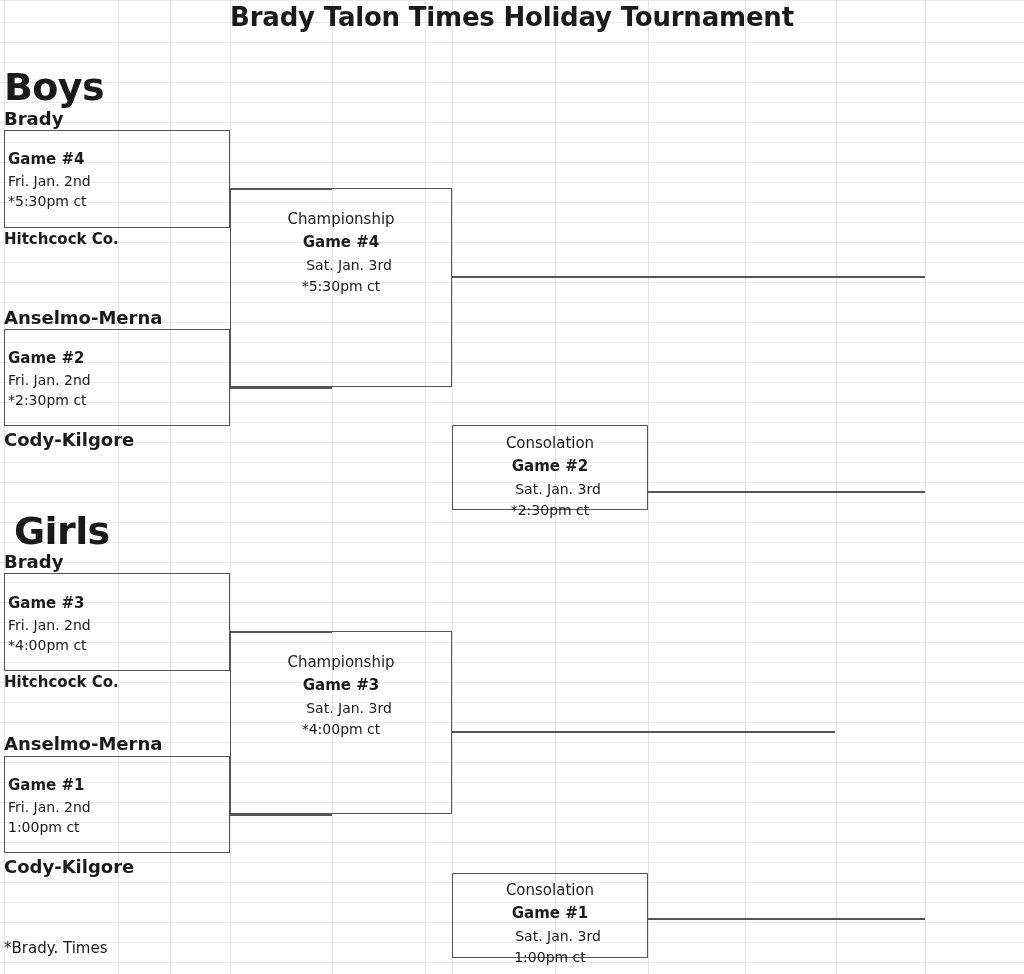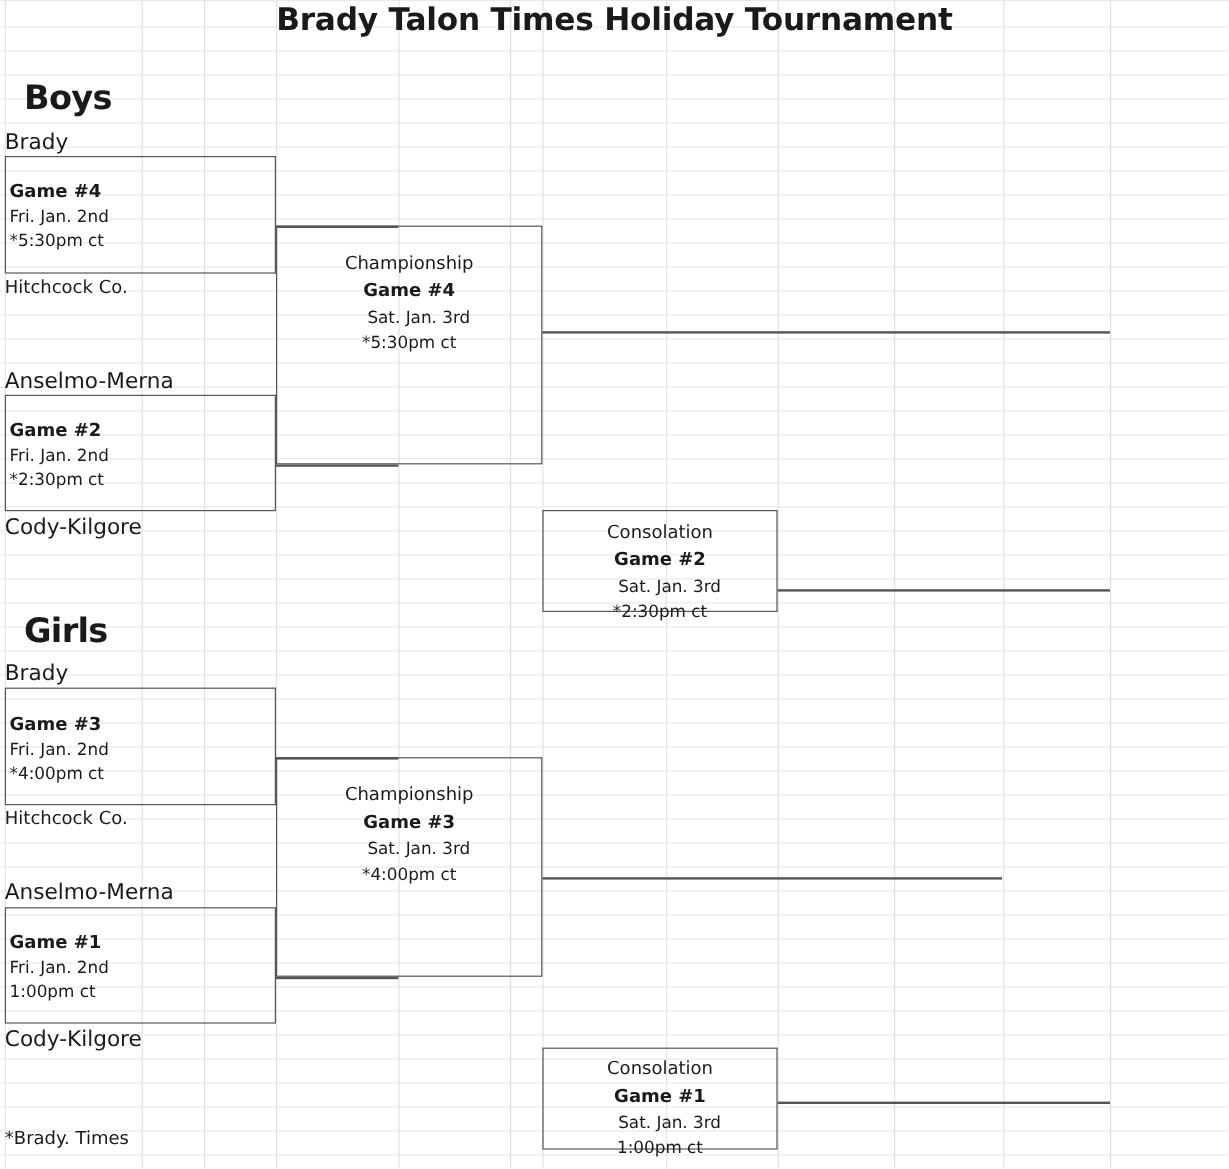--- a/index.html
+++ b/index.html
@@ -35,33 +35,33 @@
   .subtitle{
     position:absolute;
     left:0;width:1024px;top:41px;
     text-align:center;
     font-size:18px;
     font-weight:normal;
     white-space:nowrap;
   }
   .division{
     position:absolute;
-    left:20px;
-    font-size:28px;
+    left:4px;
+    font-size:38px;
     font-weight:bold;
     letter-spacing:-0.6px;
     line-height:1;
     white-space:nowrap;
   }
 
   
   .seed{
     position:absolute;
     font-size:18px;
-    font-weight:normal;
+    font-weight:bold;
     white-space:nowrap;
     line-height:1;
   }
   .seed-sm{font-size:15px;}
 
   
   .bracket-box{
     position:absolute;
     border:1.6px solid #555555;
     box-sizing:border-box;
@@ -213,21 +213,21 @@
 
   <div class="center-box" style="left:452px;top:425px;width:196px;height:85px;"></div>
   <div class="center-text" style="left:452px;top:432px;width:196px;">
     <span class="c-title">Consolation</span>
     <span class="c-game">Game #2</span>
     <span class="c-date">Sat. Jan. 3rd</span>
     <span class="c-time">*2:30pm ct</span>
   </div>
   <div class="connector" style="left:648px;top:491px;width:277px;"></div>
 
-  <div class="division" style="top:512px;">Girls</div>
+  <div class="division" style="top:512px;padding-left:10px;">Girls</div>
 
   <div class="seed" style="left:4px;top:553px;">Brady</div>
   <div class="seed seed-sm" style="left:4px;top:675px;">Hitchcock Co.</div>
   <div class="seed" style="left:4px;top:735px;">Anselmo-Merna</div>
   <div class="seed" style="left:4px;top:858px;">Cody-Kilgore</div>
 
   <div class="bracket-box" style="left:4px;top:573px;width:226px;height:98px;"></div>
   <div class="game-info" style="left:8px;top:593px;">
     <div class="g-name">Game #3</div>
     <div>Fri. Jan. 2nd</div>

